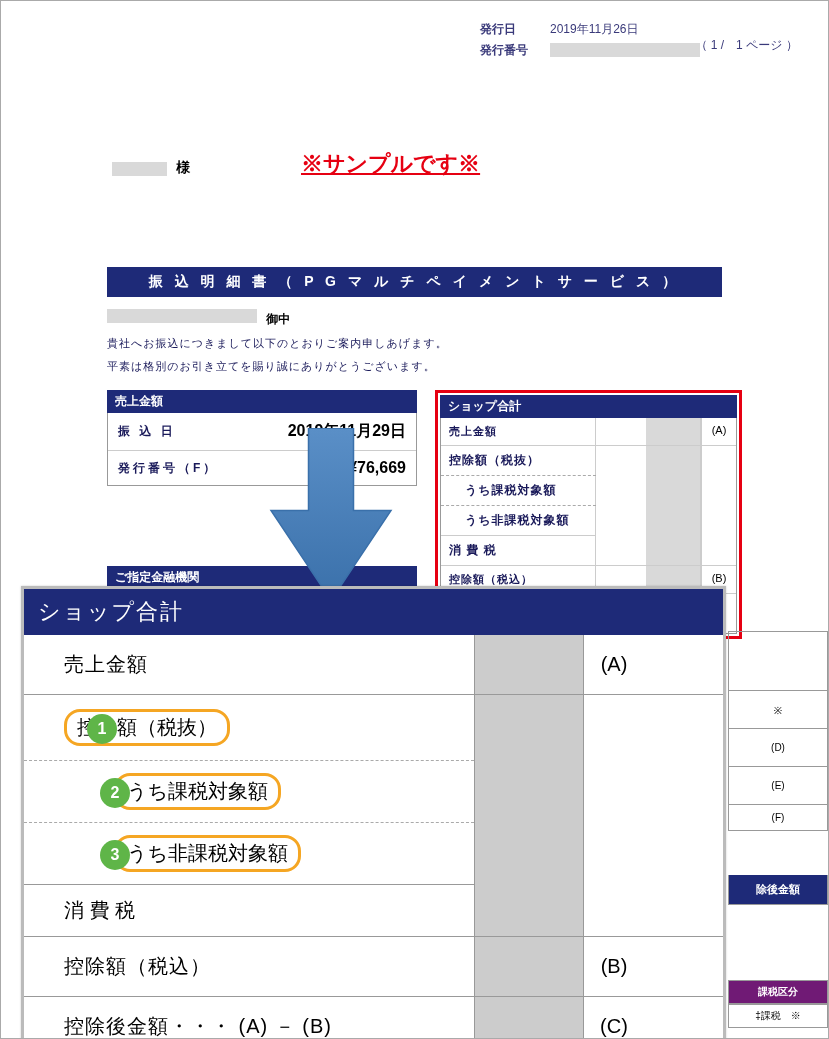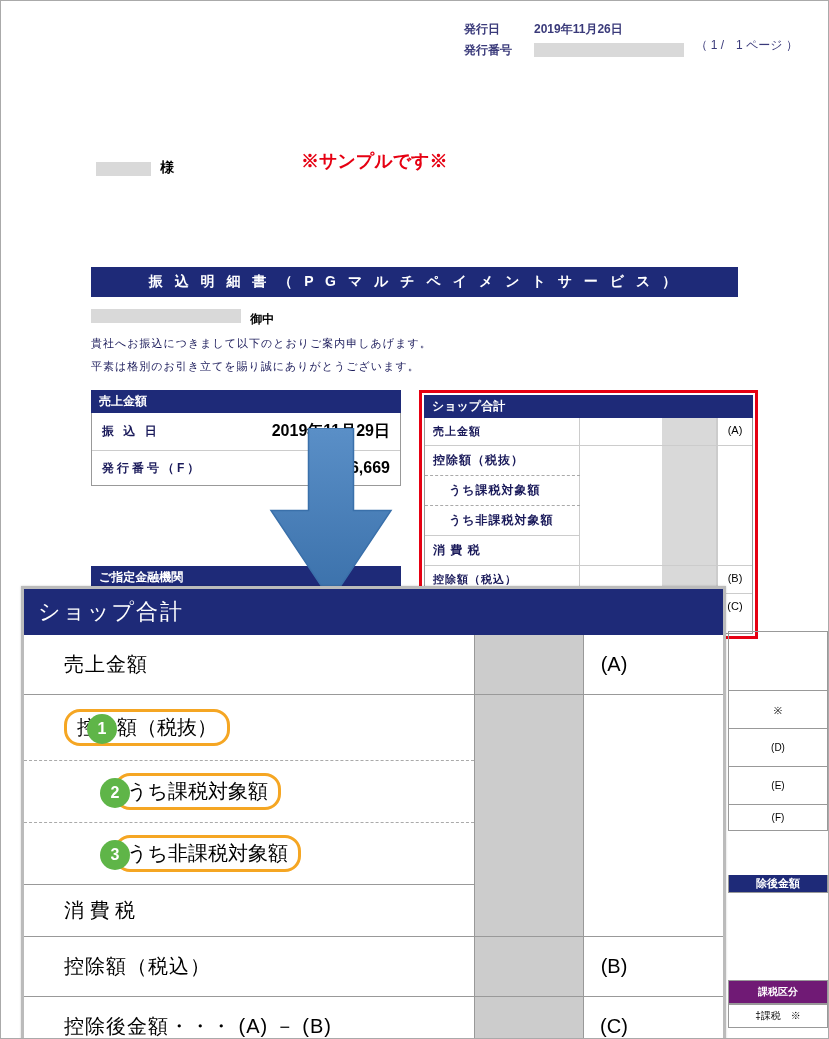--- a/index.html
+++ b/index.html
@@ -1,29 +1,29 @@
 <!DOCTYPE html>
 <html><head>
 <meta charset="utf-8">
 <style>
   * { box-sizing: border-box; margin: 0; padding: 0; }
   body { font-family: "Meiryo", "MS PGothic", sans-serif; font-size: 12px; color: #000; background: #fff; width: 829px; height: 1039px; position: relative; }
-  .page { border: 1px solid #aaa; width: 829px; height: 1039px; padding: 20px 25px; position: relative; overflow: hidden; }
+  .page { border: 1px solid #aaa; width: 829px; height: 1039px; padding: 20px 41px; position: relative; overflow: hidden; }
 
   .header { font-size: 12px; }
   .header-row { display: flex; margin-bottom: 4px; }
   .header-label { width: 60px; color: #3a3a7a; font-weight: bold; margin-left: 438px; }
-  .header-value { color: #3a3a7a; font-weight: bold; margin-left: 10px; }
+  .header-value { color: #3a3a7a; font-weight: normal; margin-left: 10px; }
   .redact { display: inline-block; background: #d9d9d9; height: 14px; width: 150px; vertical-align: middle; }
   .page-num { position: absolute; right: 30px; top: 36px; color: #3a3a7a; font-size: 12px; }
 
   .cust { margin-top: 100px; margin-left: 70px; }
   .cust .redact { width: 55px; height: 14px; }
   .sama { font-weight: bold; margin-left: 6px; font-size: 14px; }
-  .sample { color: #e60012; font-weight: bold; font-size: 18px; position: absolute; left: 300px; top: 148px; }
+  .sample { color: #e60012; font-weight: bold; font-size: 22px; position: absolute; left: 300px; top: 148px; text-decoration: underline; }
 
   .title-bar { background: #1e2a78; color: #fff; font-weight: bold; letter-spacing: 4px; text-align: center; padding: 6px 0; font-size: 14px; margin: 90px 65px 0 65px; }
   .big-redact { background: #d9d9d9; height: 14px; width: 150px; display: inline-block; margin: 12px 0 0 65px; }
   .onchuu { font-weight: bold; margin-left: 6px; }
   .greet { margin-left: 65px; font-size: 11px; margin-top: 8px; color: #1a1a5a; letter-spacing: 1px; }
 
   .main-row { display: flex; margin: 16px 45px 0 65px; gap: 18px; }
   .left-col { width: 310px; }
   .right-col { flex: 1; border: 3px solid #e60012; padding: 2px; }
 
@@ -222,21 +222,21 @@
       </div>
     </div>
   </div>
 
   <div class="partial-right">
     <div class="pr-row" style="height:60px;"></div>
     <div class="pr-row">※</div>
     <div class="pr-row">(D)</div>
     <div class="pr-row">(E)</div>
     <div class="pr-row" style="height:26px;">(F)</div>
-    <div class="pr-row pr-head" style="height:18px;margin-top:44px;">除後金額</div>
+    <div class="pr-row pr-head" style="height:30px;margin-top:44px;">除後金額</div>
   </div>
 
   <div class="partial-bottom">
     <div class="pb-row pb-head">課税区分</div>
     <div class="pb-row">‡課税　※</div>
   </div>
 
 </div>
 
 </body></html>

